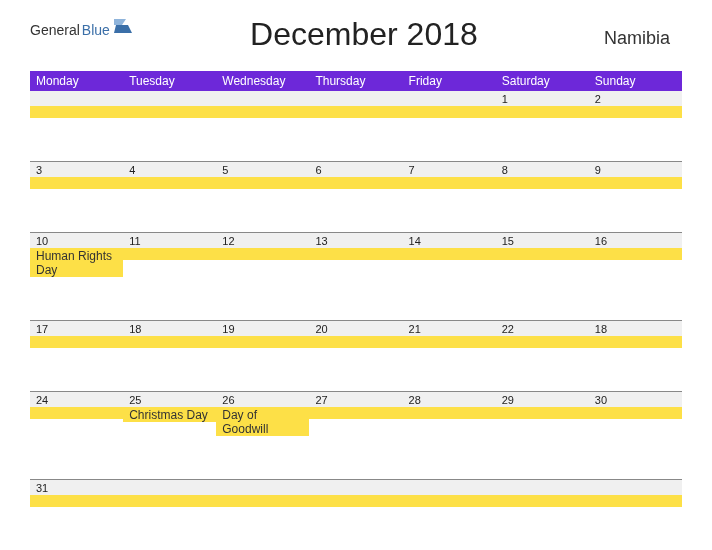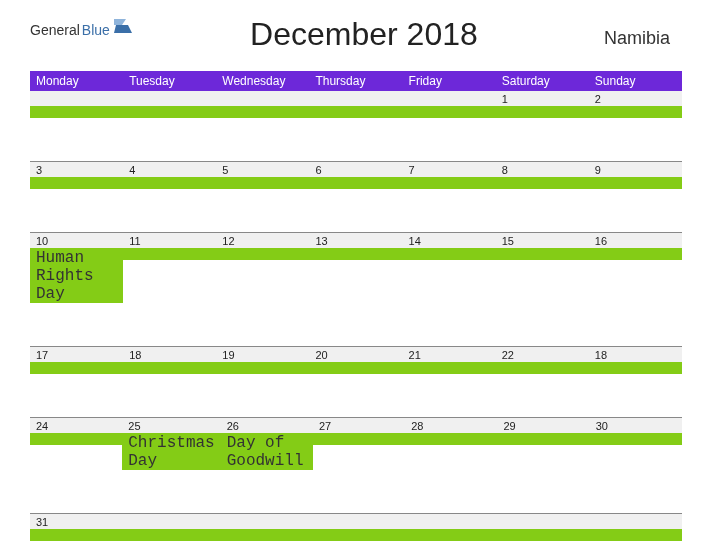--- a/index.html
+++ b/index.html
@@ -66,26 +66,25 @@
     display: flex;
     flex-direction: column;
   }
   .num {
     font-size: 11px;
     padding: 2px 6px 1px 6px;
     background: #f0f0f0;
     min-height: 15px;
   }
   .event {
-    font-size: 16px;
+    font-size: 12px;
     padding: 1px 6px 0 6px;
     color: #333;
-    background: #84cc16;
+    background: #fde047;
     min-height: 12px;
-    font-family: Liberation Mono, monospace;
   }
   .spacer {
     background: #fff;
     height: 43px;
     flex: none;
   }
   .week {
     display: flex;
     flex-direction: column;
   }

